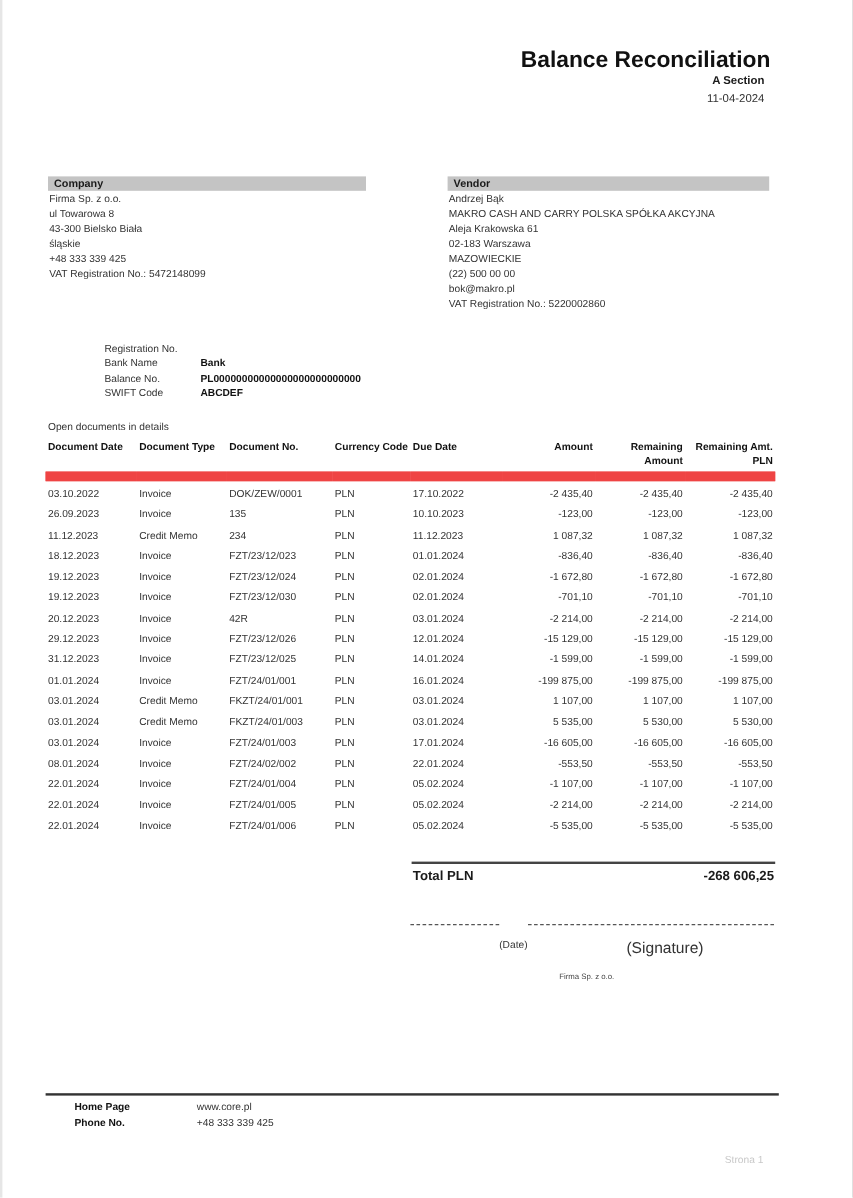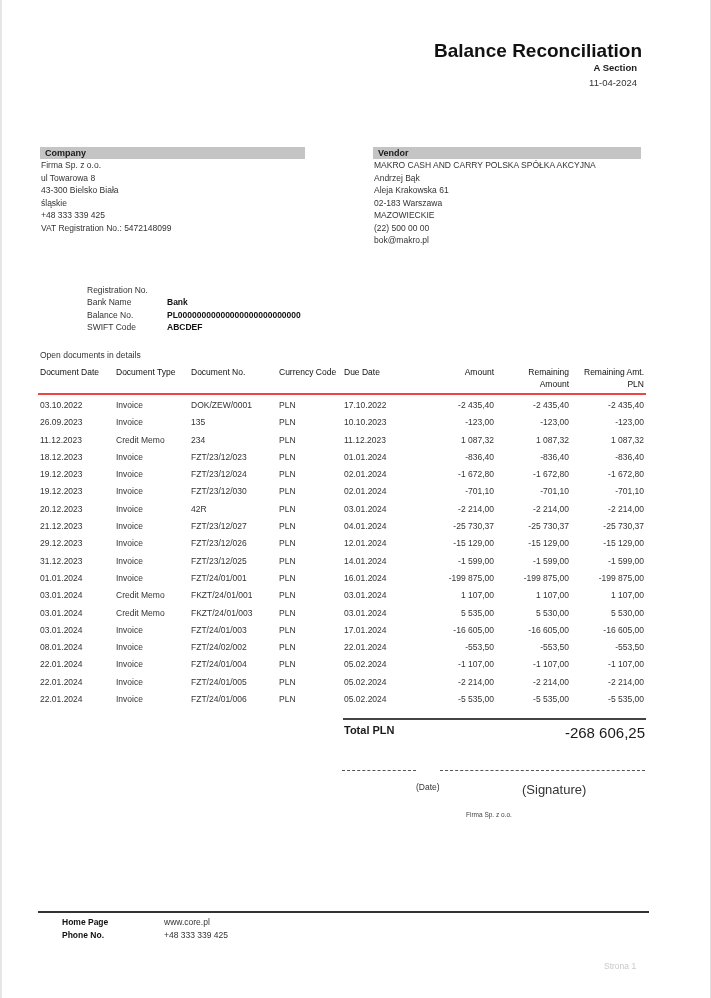--- a/index.html
+++ b/index.html
@@ -22,28 +22,28 @@
   .addr-lines { padding-left: 1px; }
 
   .bank { left: 39px; top: 284px; font-size: 8.5px; line-height: 12.3px; }
   .bank .row { display: flex; white-space: nowrap; padding-left: 48px; }
   .bank .lbl { width: 80px; color: #333; }
   .bank .val { font-weight: bold; color: #111; }
 
   .open-label { left: 40px; top: 350px; font-size: 8.5px; color: #333; }
 
   table.docs { position: absolute; left: 38px; top: 364px; width: 608px; border-collapse: collapse; font-size: 8.5px; }
-  table.docs th { font-weight: normal; text-align: left; vertical-align: top; padding: 2px 2px 3px 2px; line-height: 12px; color: #111; border-bottom: 2px solid #ef4444; }
+  table.docs th { font-weight: bold; text-align: left; vertical-align: top; padding: 2px 2px 3px 2px; line-height: 12px; color: #111; border-bottom: 8px solid #ef4444; }
   table.docs th.r, table.docs td.r { text-align: right; }
   table.docs td { padding: 0 2px; height: 17.3px; line-height: 17.3px; color: #333; white-space: nowrap; }
   table.docs tr.first td { padding-top: 2px; }
 
   .total-line { left: 343px; top: 718px; width: 303px; height: 2px; background: #444; }
   .total-label { left: 344px; top: 724px; font-size: 11px; font-weight: bold; }
-  .total-value { right: 66px; top: 724px; font-size: 15px; font-weight: normal; }
+  .total-value { right: 66px; top: 724px; font-size: 11px; font-weight: bold; }
 
   .dash-date { left: 342px; top: 770px; width: 74px; border-top: 1.3px dashed #555; }
   .dash-sig { left: 440px; top: 770px; width: 205px; border-top: 1.3px dashed #555; }
   .sig-date { left: 368px; top: 782px; font-size: 8.5px; color: #333; padding-left: 48px; }
   .sig-sign { left: 522px; top: 782px; font-size: 13px; color: #333; }
   .sig-company { left: 466px; top: 811px; font-size: 6.5px; color: #444; }
 
   .footer-line { left: 38px; top: 911px; width: 611px; height: 1.5px; background: #333; }
   .footer { left: 38px; top: 916px; font-size: 8.5px; line-height: 13px; }
   .footer .row { display: flex; white-space: nowrap; }
@@ -69,27 +69,28 @@
     <div>43-300 Bielsko Biała</div>
     <div>śląskie</div>
     <div>+48 333 339 425</div>
     <div>VAT Registration No.: 5472148099</div>
   </div>
 </div>
 
 <div class="abs vendor">
   <div class="box-head">Vendor</div>
   <div class="addr-lines">
+    <div>Andrzej Bąk</div>
     <div>MAKRO CASH AND CARRY POLSKA SPÓŁKA AKCYJNA</div>
-    <div>Andrzej Bąk</div>
     <div>Aleja Krakowska 61</div>
     <div>02-183 Warszawa</div>
     <div>MAZOWIECKIE</div>
     <div>(22) 500 00 00</div>
     <div>bok@makro.pl</div>
+    <div>VAT Registration No.: 5220002860</div>
   </div>
 </div>
 
 <div class="abs bank">
   <div class="row">
     <span class="lbl">Registration No.</span>
     <span class="val"></span>
   </div>
   <div class="row">
     <span class="lbl">Bank Name</span>
@@ -195,30 +196,20 @@
         <td>20.12.2023</td>
         <td>Invoice</td>
         <td>42R</td>
         <td>PLN</td>
         <td>03.01.2024</td>
         <td class="r">-2 214,00</td>
         <td class="r">-2 214,00</td>
         <td class="r">-2 214,00</td>
       </tr>
       <tr>
-        <td>21.12.2023</td>
-        <td>Invoice</td>
-        <td>FZT/23/12/027</td>
-        <td>PLN</td>
-        <td>04.01.2024</td>
-        <td class="r">-25 730,37</td>
-        <td class="r">-25 730,37</td>
-        <td class="r">-25 730,37</td>
-      </tr>
-      <tr>
         <td>29.12.2023</td>
         <td>Invoice</td>
         <td>FZT/23/12/026</td>
         <td>PLN</td>
         <td>12.01.2024</td>
         <td class="r">-15 129,00</td>
         <td class="r">-15 129,00</td>
         <td class="r">-15 129,00</td>
       </tr>
       <tr>

